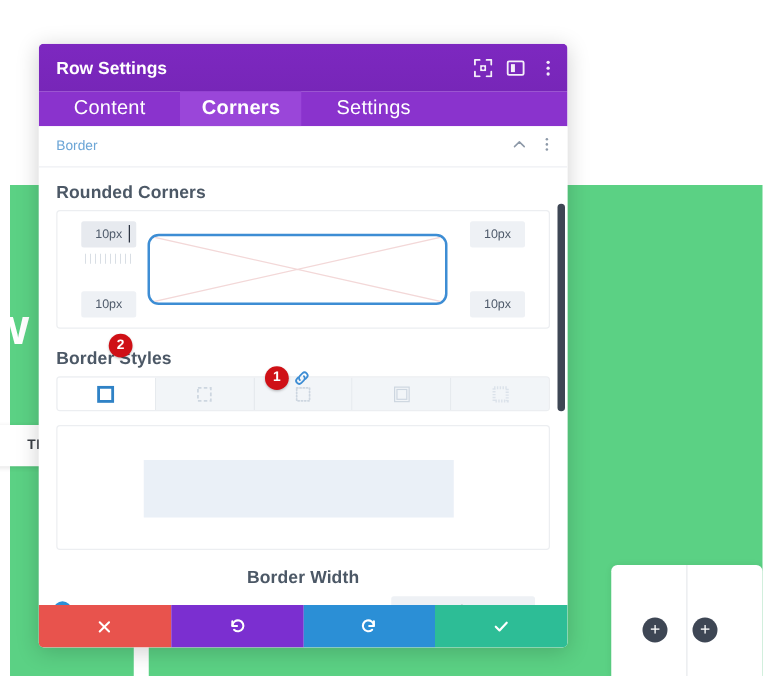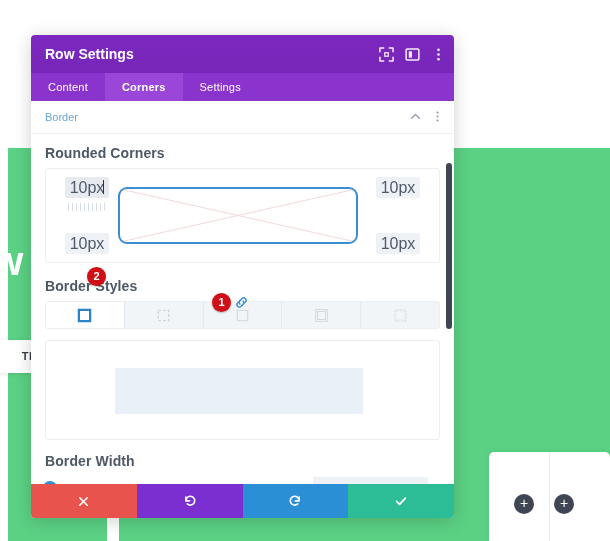--- a/index.html
+++ b/index.html
@@ -117,23 +117,24 @@
   .modal-tabs {
     height: 28px;
     background: #8a33cd;
     display: flex;
     align-items: stretch;
   }
   .tab {
     display: flex; align-items: center;
     padding: 0 17px;
     color: #ffffff;
-    font-size: 11px;
+    font-size: 16px;
     font-weight: 400;
     letter-spacing: .2px;
+    margin-left: 11px;
   }
   .tab.active { background: #9a46d9; font-weight: 700; }
 
   .modal-body {
     position: relative;
     height: 383px;
     background: #ffffff;
     overflow: hidden;
   }
 
@@ -170,21 +171,21 @@
     height: 95px;
     border: 1px solid #eceef1;
     border-radius: 3px;
     background: #ffffff;
   }
   .corner-input {
     position: absolute;
     width: 44px; height: 21px;
     background: #eef1f5;
     border-radius: 2px;
-    font-size: 16px;
+    font-size: 10px;
     color: #4f5b6b;
     line-height: 21px;
     text-align: center;
   }
   .corner-input.tl { left: 19px;  top: 8px;  background: #e7eaef; }
   .corner-input.tr { right: 19px; top: 8px; }
   .corner-input.bl { left: 19px;  bottom: 8px; }
   .corner-input.br { right: 19px; bottom: 8px; }
   .caret {
     position: absolute; right: 5px; top: 3px;
@@ -456,21 +457,21 @@
             <rect x="2.4" y="2.4" width="11.2" height="11.2" fill="none" stroke="#dbe2ea" stroke-width="2.6" stroke-dasharray="1.2 1.2"></rect>
           </svg>
         </div>
       </div>
 
       <div class="preview-box">
         <div class="preview-inner"></div>
       </div>
     </div>
 
-    <div class="block" style="padding-top:13px;">
+    <div class="block" style="padding-top:13px;text-align:center;">
       <div class="field-label">Border Width</div>
       <div class="slider-row">
         <div class="slider-track">
           <div class="slider-knob"></div>
         </div>
         <div class="slider-value">0px</div>
       </div>
     </div>
 
   </div>

